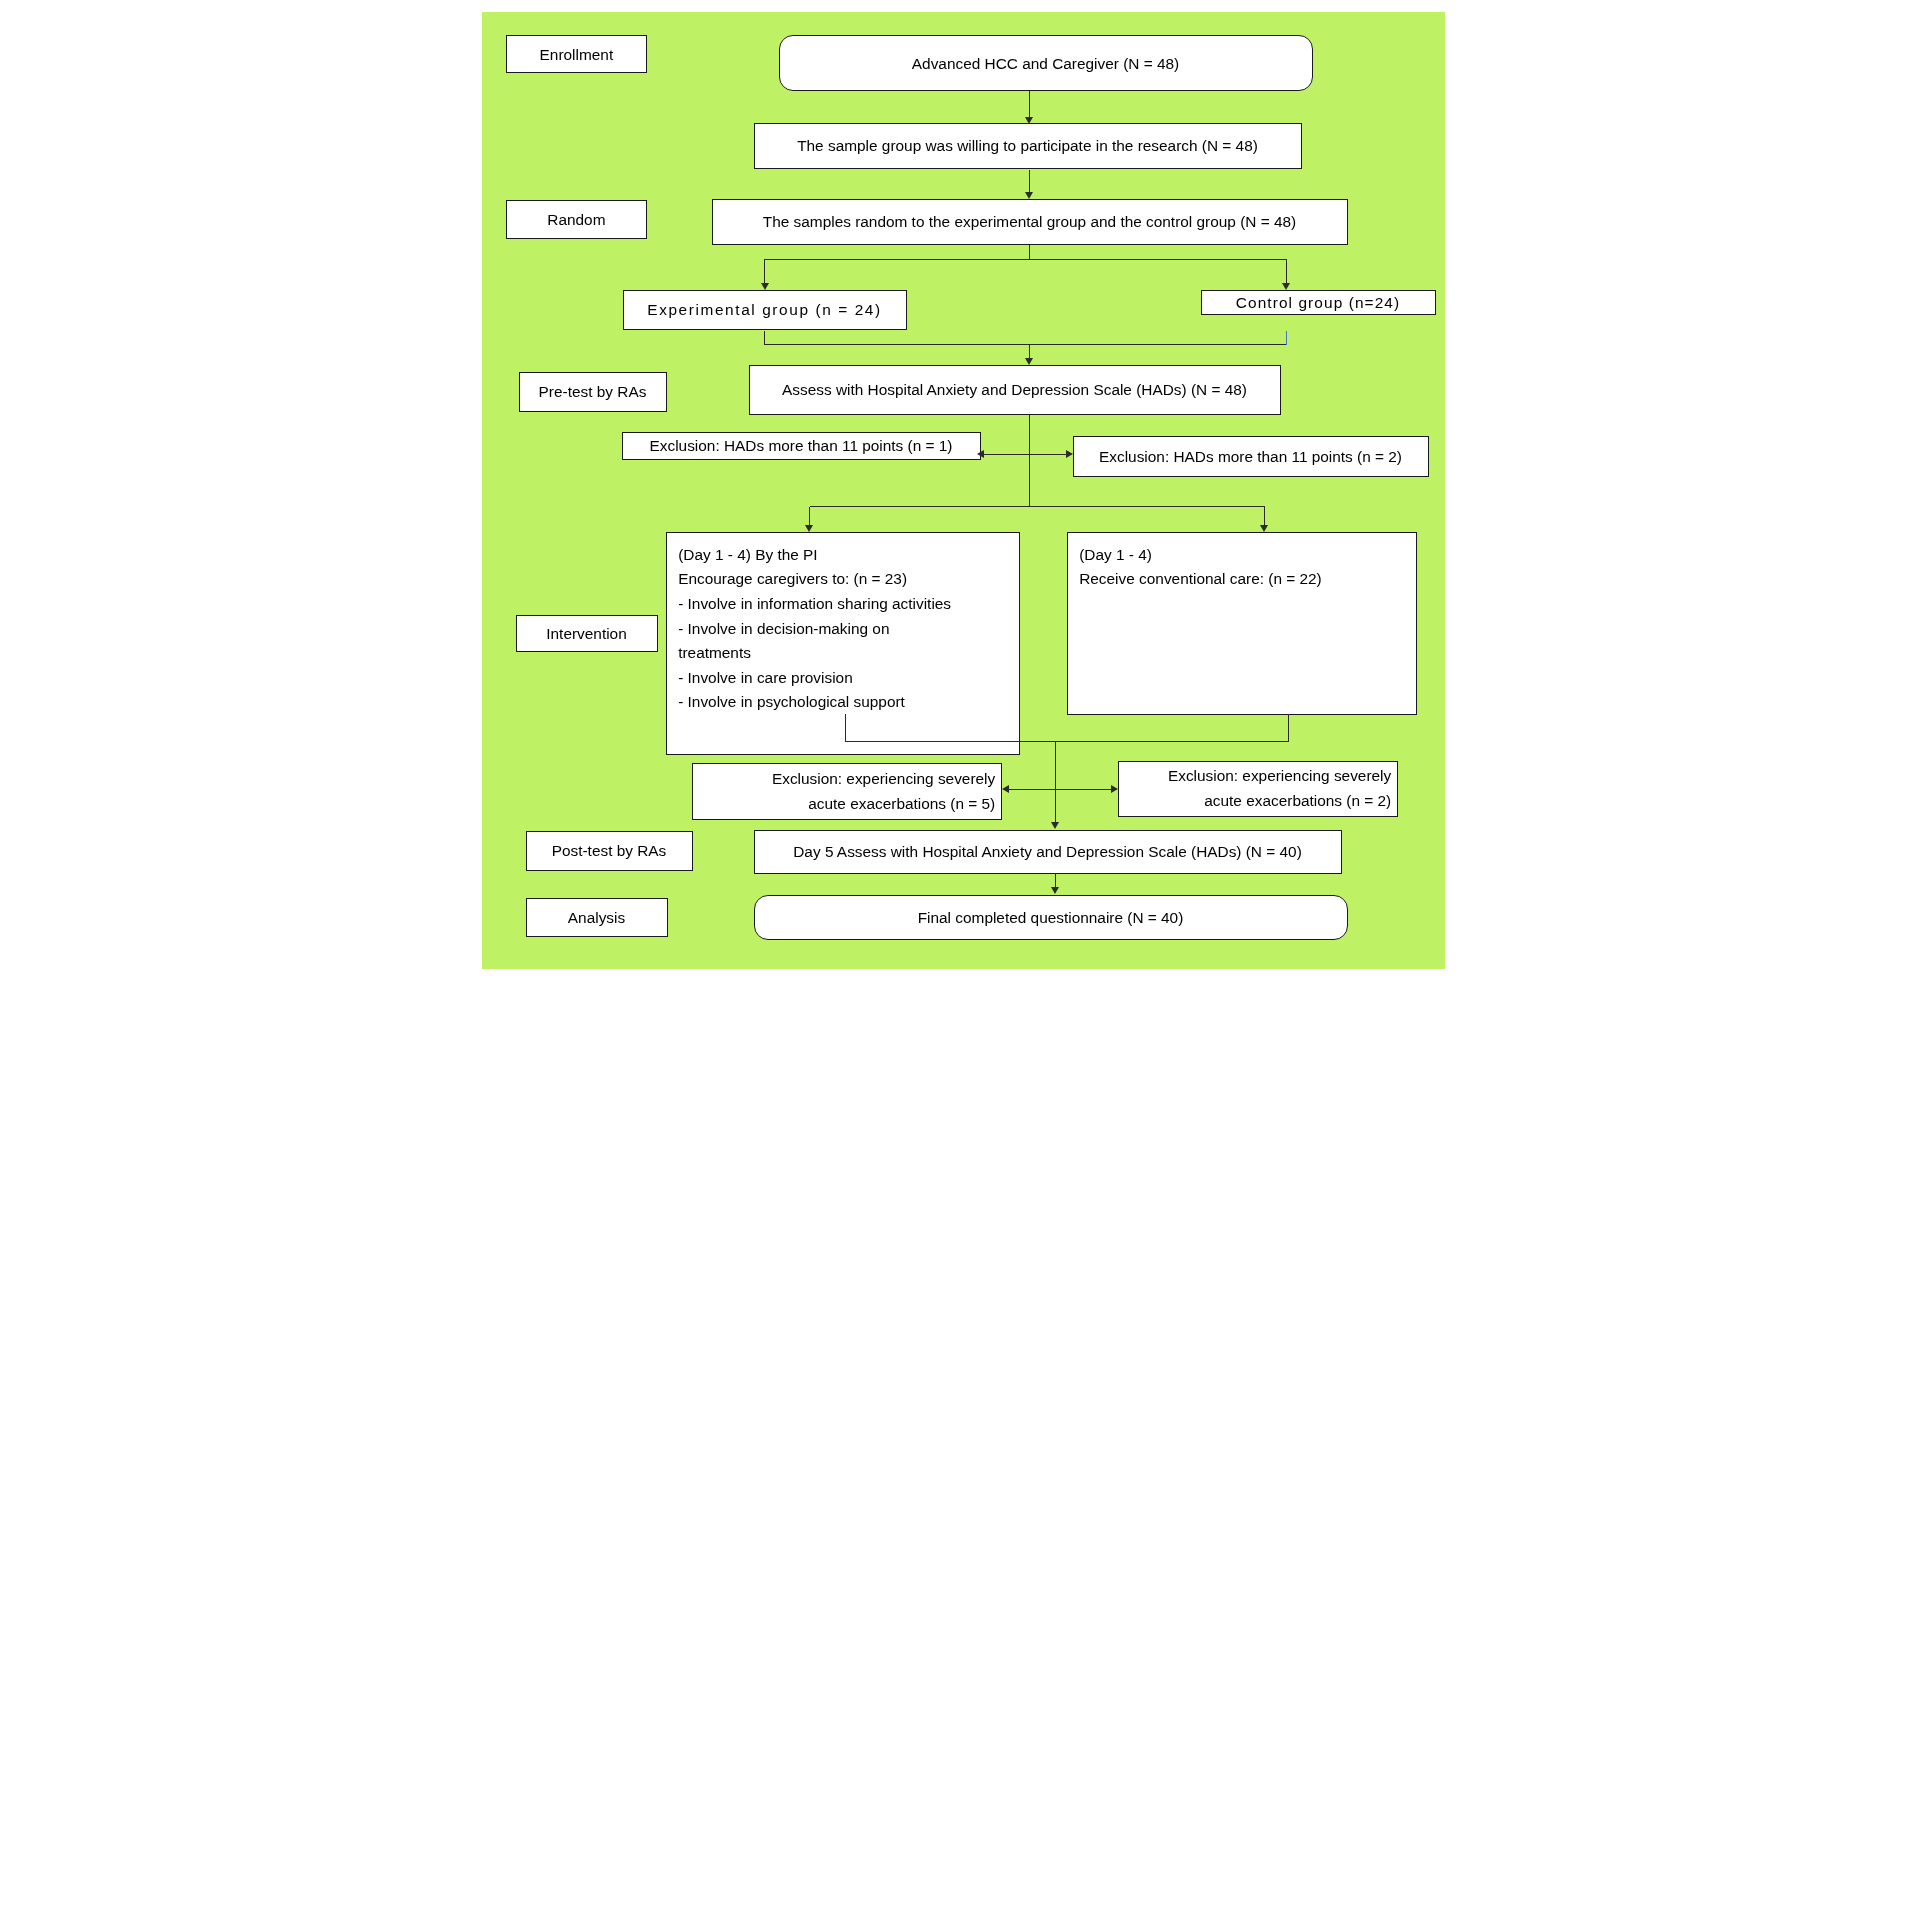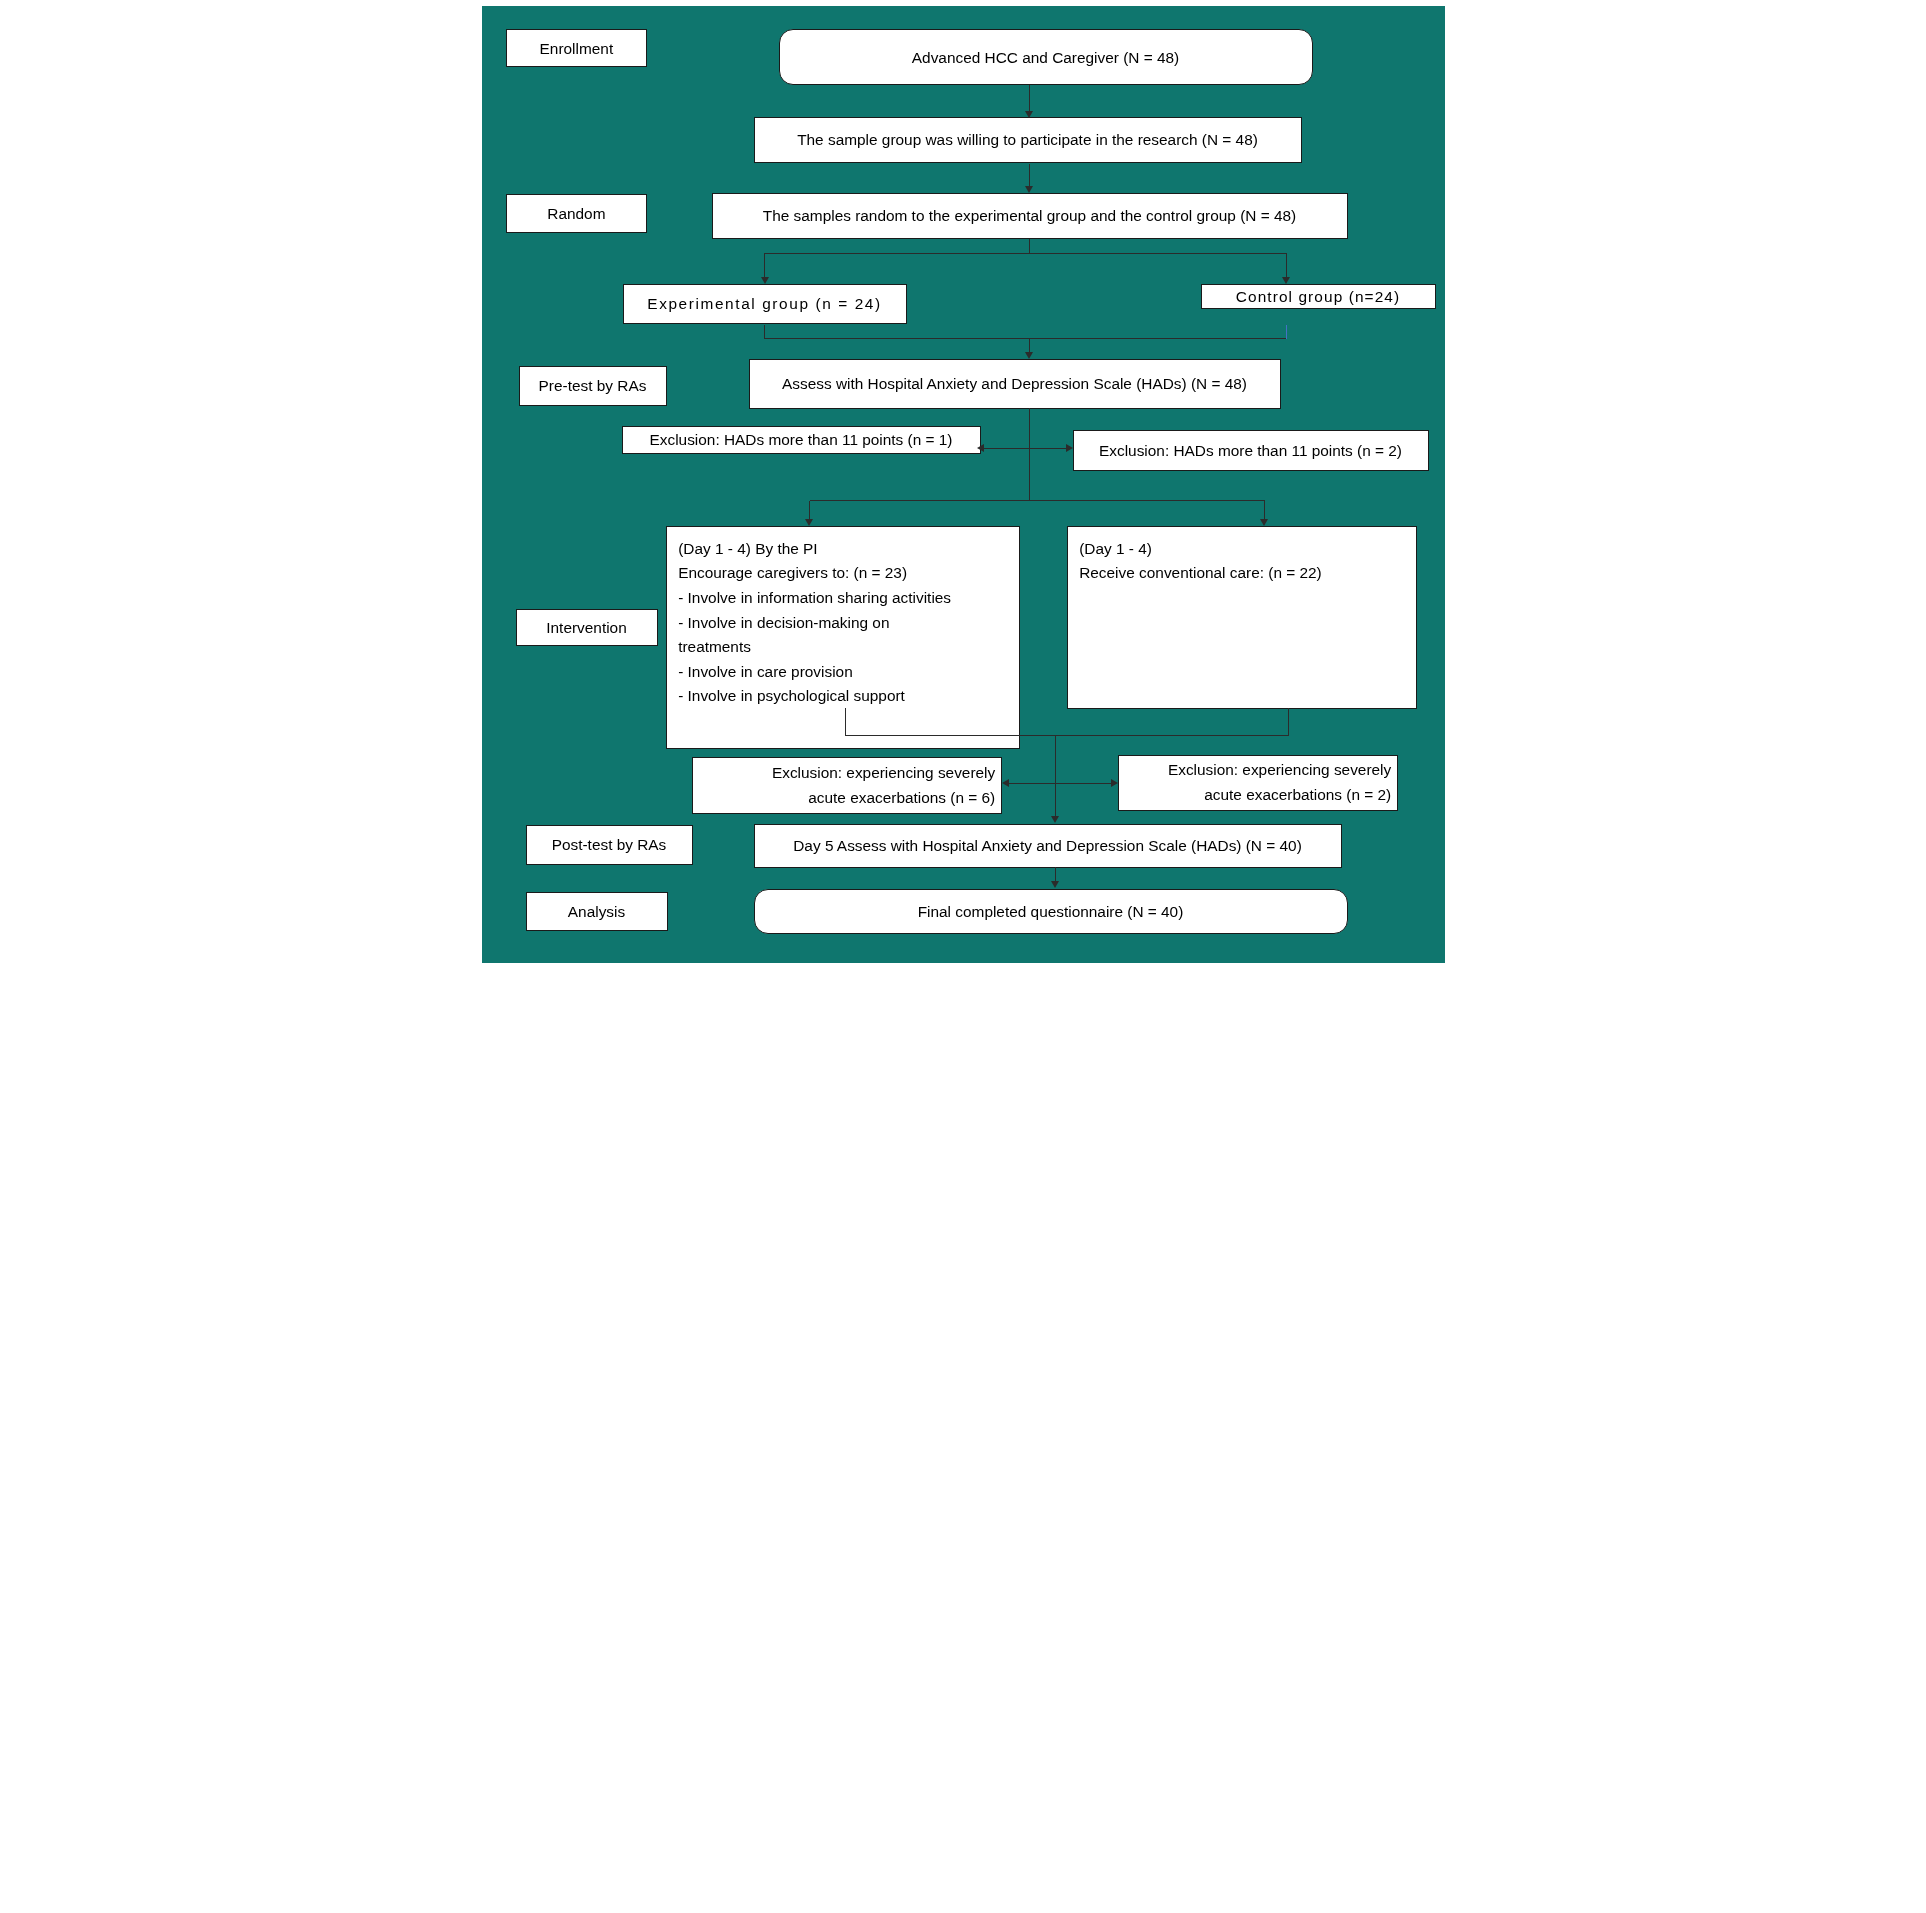--- a/index.html
+++ b/index.html
@@ -1,21 +1,21 @@
 <!DOCTYPE html>
 <html style="font-size:8.5px"><head>
 <meta charset="utf-8">
 <style>
   html, body { margin: 0; padding: 0; background: #ffffff; }
   .canvas {
     position: relative;
     width: 963px;
     height: 957px;
-    margin: 6px auto;
-    background: #0f766e;
+    margin: 12px auto;
+    background: #bef264;
     font-family: "Liberation Sans", "DejaVu Sans", sans-serif;
     color: #000000;
   }
   .box {
     position: absolute;
     box-sizing: border-box;
     border: 1.6px solid var(--border, #1a1a1a);
     background: #ffffff;
     display: flex;
     align-items: center;
@@ -109,21 +109,21 @@
     <div>- Involve in psychological support</div>
   </div>
 
   <div class="box multiline" style="left:585px;top:520px;width:350px;height:183px">
     <div>(Day 1 - 4)</div>
     <div>Receive conventional care: (n = 22)</div>
   </div>
 
   <div class="box multiline-mid" style="left:210px;top:751px;width:310px;height:57px">
     <div>Exclusion: experiencing severely</div>
-    <div>acute exacerbations (n  = 6)</div>
+    <div>acute exacerbations (n  = 5)</div>
   </div>
 
   <div class="box multiline-mid" style="left:636px;top:749px;width:280px;height:56px">
     <div>Exclusion: experiencing severely</div>
     <div>acute exacerbations (n = 2)</div>
   </div>
 
   <div class="box nowrap" style="left:272px;top:818px;width:588px;height:44px">Day 5 Assess with Hospital Anxiety and Depression Scale (HADs) (N = 40)</div>
 
   <div class="box rounded nowrap" style="left:272px;top:883px;width:594px;height:45px">Final completed questionnaire (N = 40)</div>

